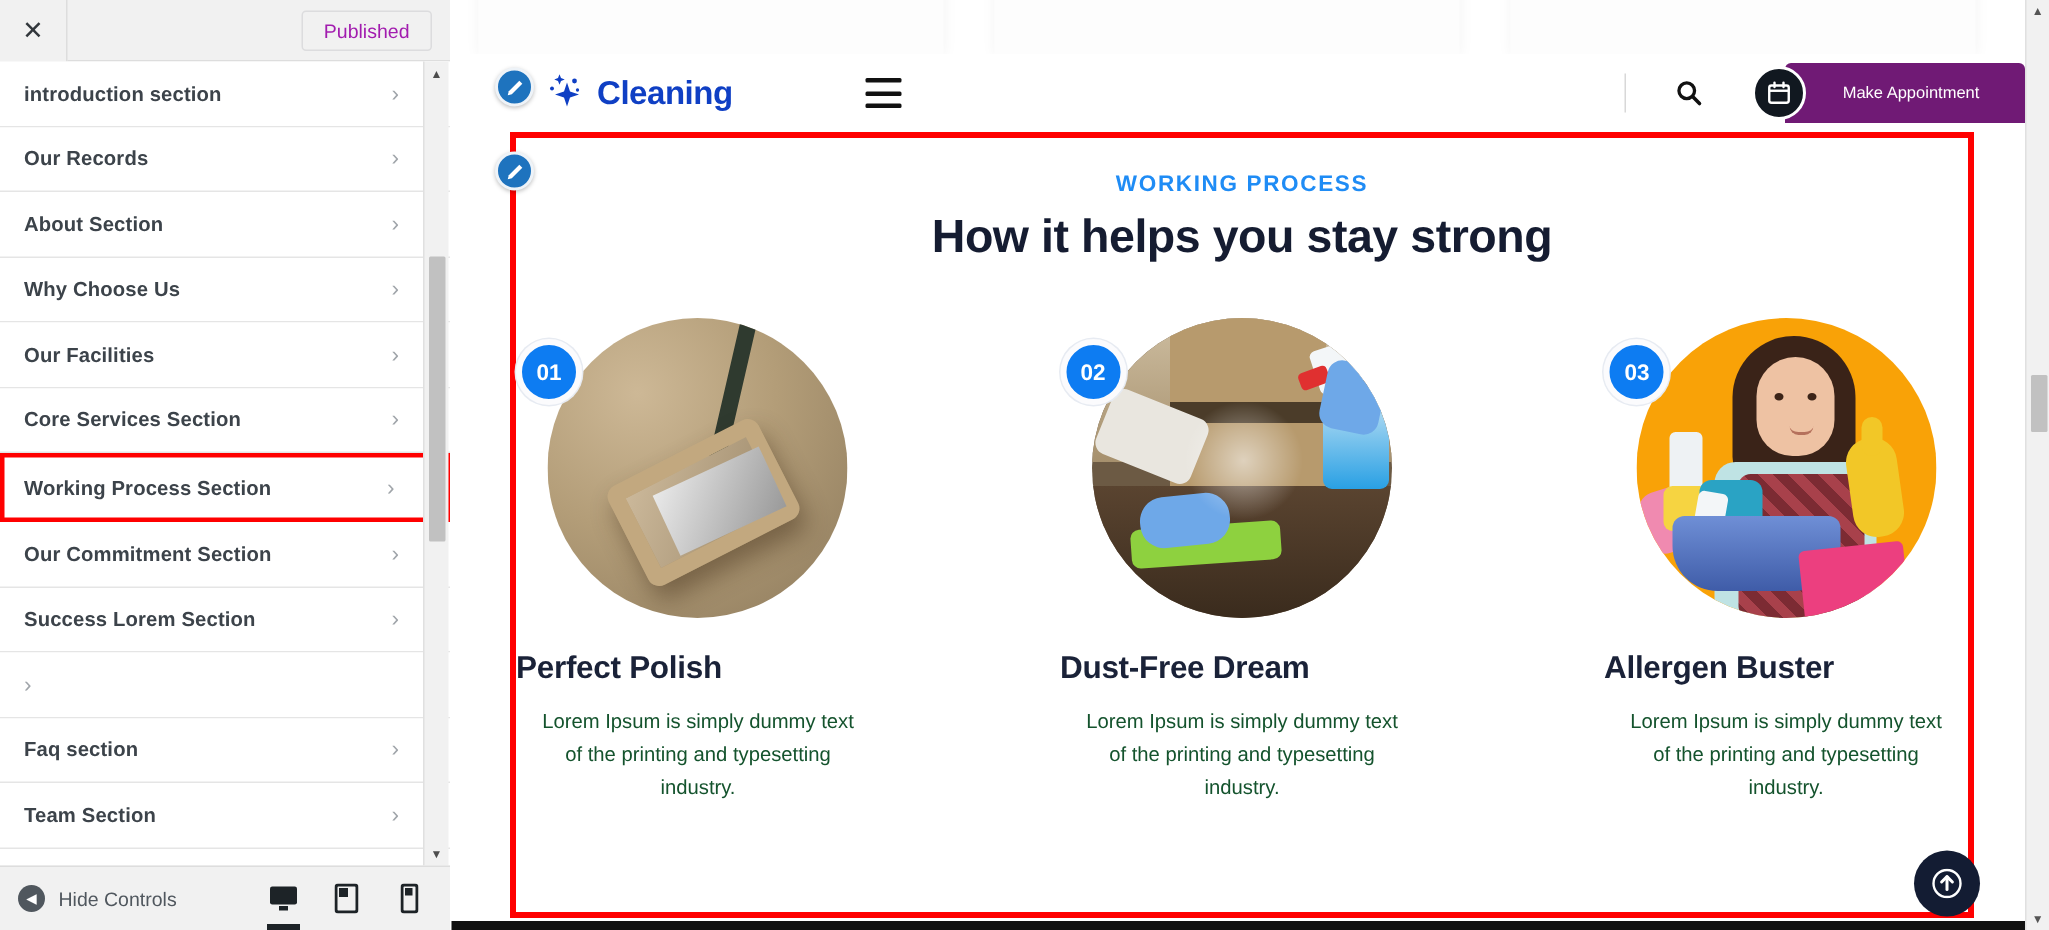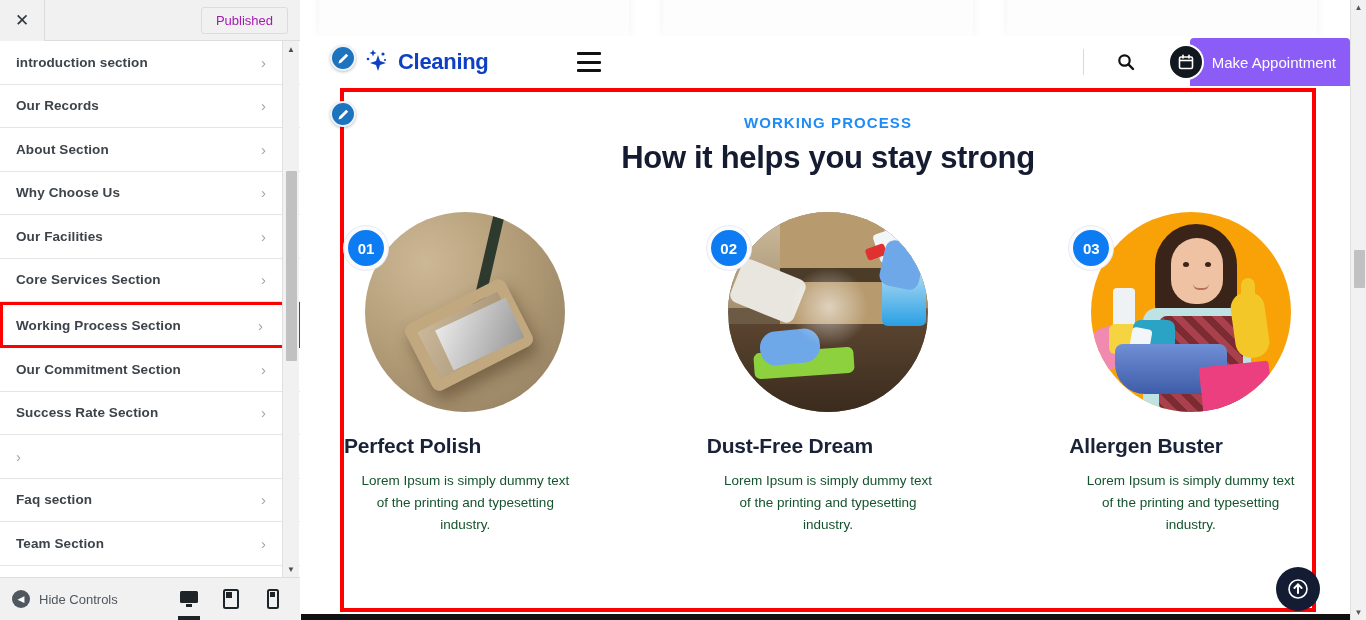--- a/index.html
+++ b/index.html
@@ -171,23 +171,23 @@
   }
   .appt-wrap { position: relative; margin-left: 50px; height: 52px; display:flex; align-items:center; }
   .appt-icon {
     position: absolute; left: -22px; top: 8px;
     width: 36px; height: 36px; border-radius: 50%;
     background: #111820; color: #fff;
     display: flex; align-items: center; justify-content: center;
     z-index: 3; border: 2px solid #fff;
   }
   .appt-btn {
-    height: 48px; min-width: 160px;
-    background: #8b5cf6; color: #fff;
-    font-size: 15px;
+    height: 40px; min-width: 160px;
+    background: #701a75; color: #fff;
+    font-size: 11px;
     display: flex; align-items: center; justify-content: center;
     padding-left: 22px; padding-right: 14px;
     border-radius: 4px 4px 0 0;
     cursor: pointer;
     position: relative; z-index: 2;
   }
 
   
   .edit-pin {
     position: absolute;
@@ -422,21 +422,21 @@
       </div>
       <div class="cz-item selected">
         <span class="cz-item-label">Working Process Section</span>
         <span class="cz-chevron">›</span>
       </div>
       <div class="cz-item">
         <span class="cz-item-label">Our Commitment Section</span>
         <span class="cz-chevron">›</span>
       </div>
       <div class="cz-item">
-        <span class="cz-item-label">Success Rate Section</span>
+        <span class="cz-item-label">Success Lorem Section</span>
         <span class="cz-chevron">›</span>
       </div>
       <div class="cz-item">
         <span class="cz-chevron">›</span>
       </div>
       <div class="cz-item">
         <span class="cz-item-label">Faq section</span>
         <span class="cz-chevron">›</span>
       </div>
       <div class="cz-item">

